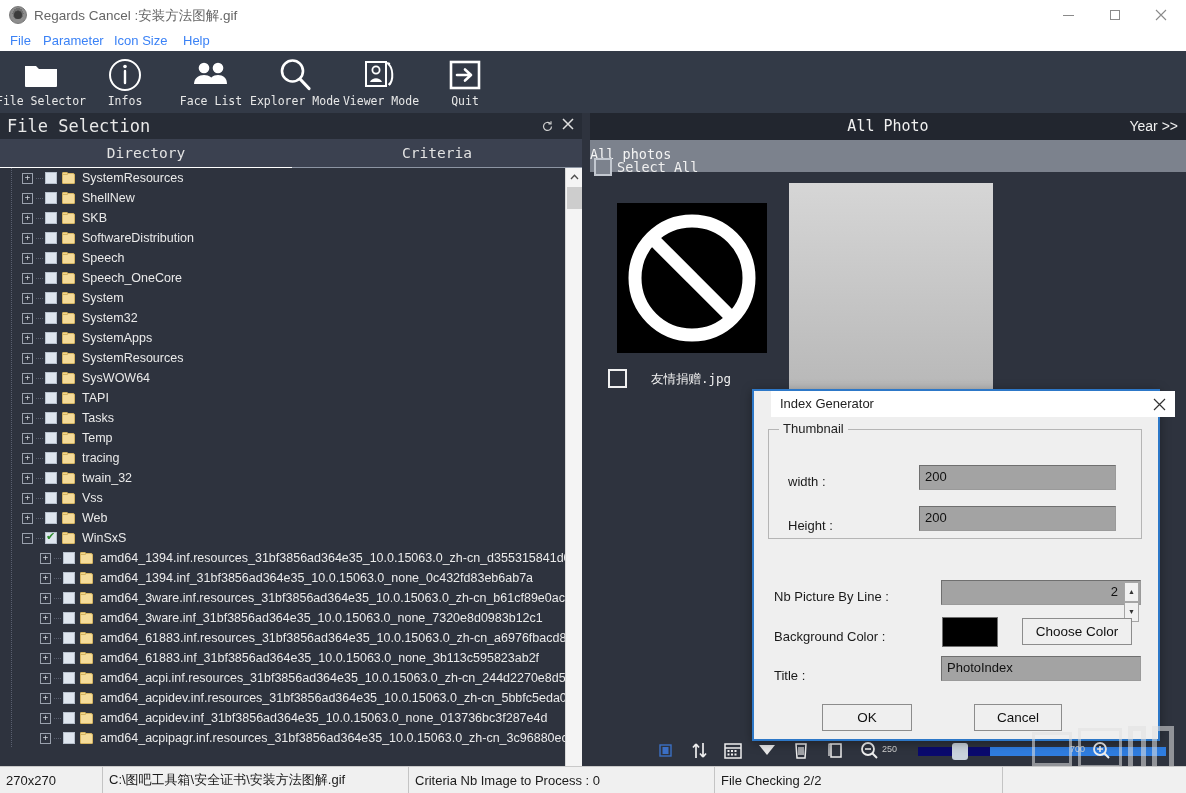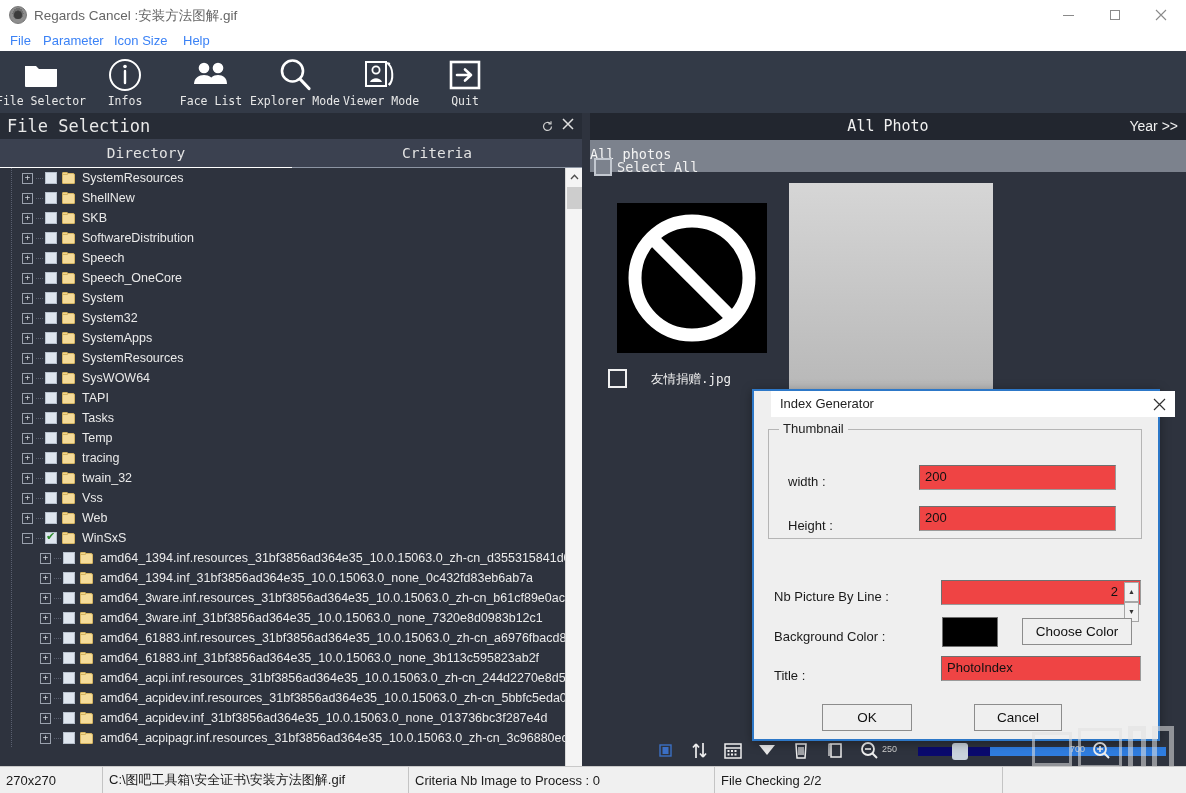--- a/index.html
+++ b/index.html
@@ -240,21 +240,21 @@
   .group {
     position: absolute; left: 14px; top: 38px; width: 374px; height: 110px;
     border: 1px solid #b5b5b5; box-sizing: border-box;
   }
   .group-legend {
     position: absolute; left: 10px; top: -9px; background: #efefef; padding: 0 4px;
     font-size: 13px; color: #222;
   }
   .dlg-lbl { position: absolute; font-size: 13px; color: #1a1a1a; }
   .dlg-input {
-    position: absolute; background: #ef4444; box-sizing: border-box;
+    position: absolute; background: #a3a3a3; box-sizing: border-box;
     border: 1px solid #9a9a9a; border-top-color:#6f6f6f; border-left-color:#6f6f6f;
     font-size: 13px; color: #111; padding: 2px 5px; line-height: 18px;
   }
   .spin {
     position: absolute; right: 1px; top: 1px; width: 15px; bottom: 1px;
     display: flex; flex-direction: column;
   }
   .spin div {
     flex: 1; border: 1px solid #a6a6a6; background: #f1f1f1;
     display:flex;align-items:center;justify-content:center;font-size:7px;color:#333;

